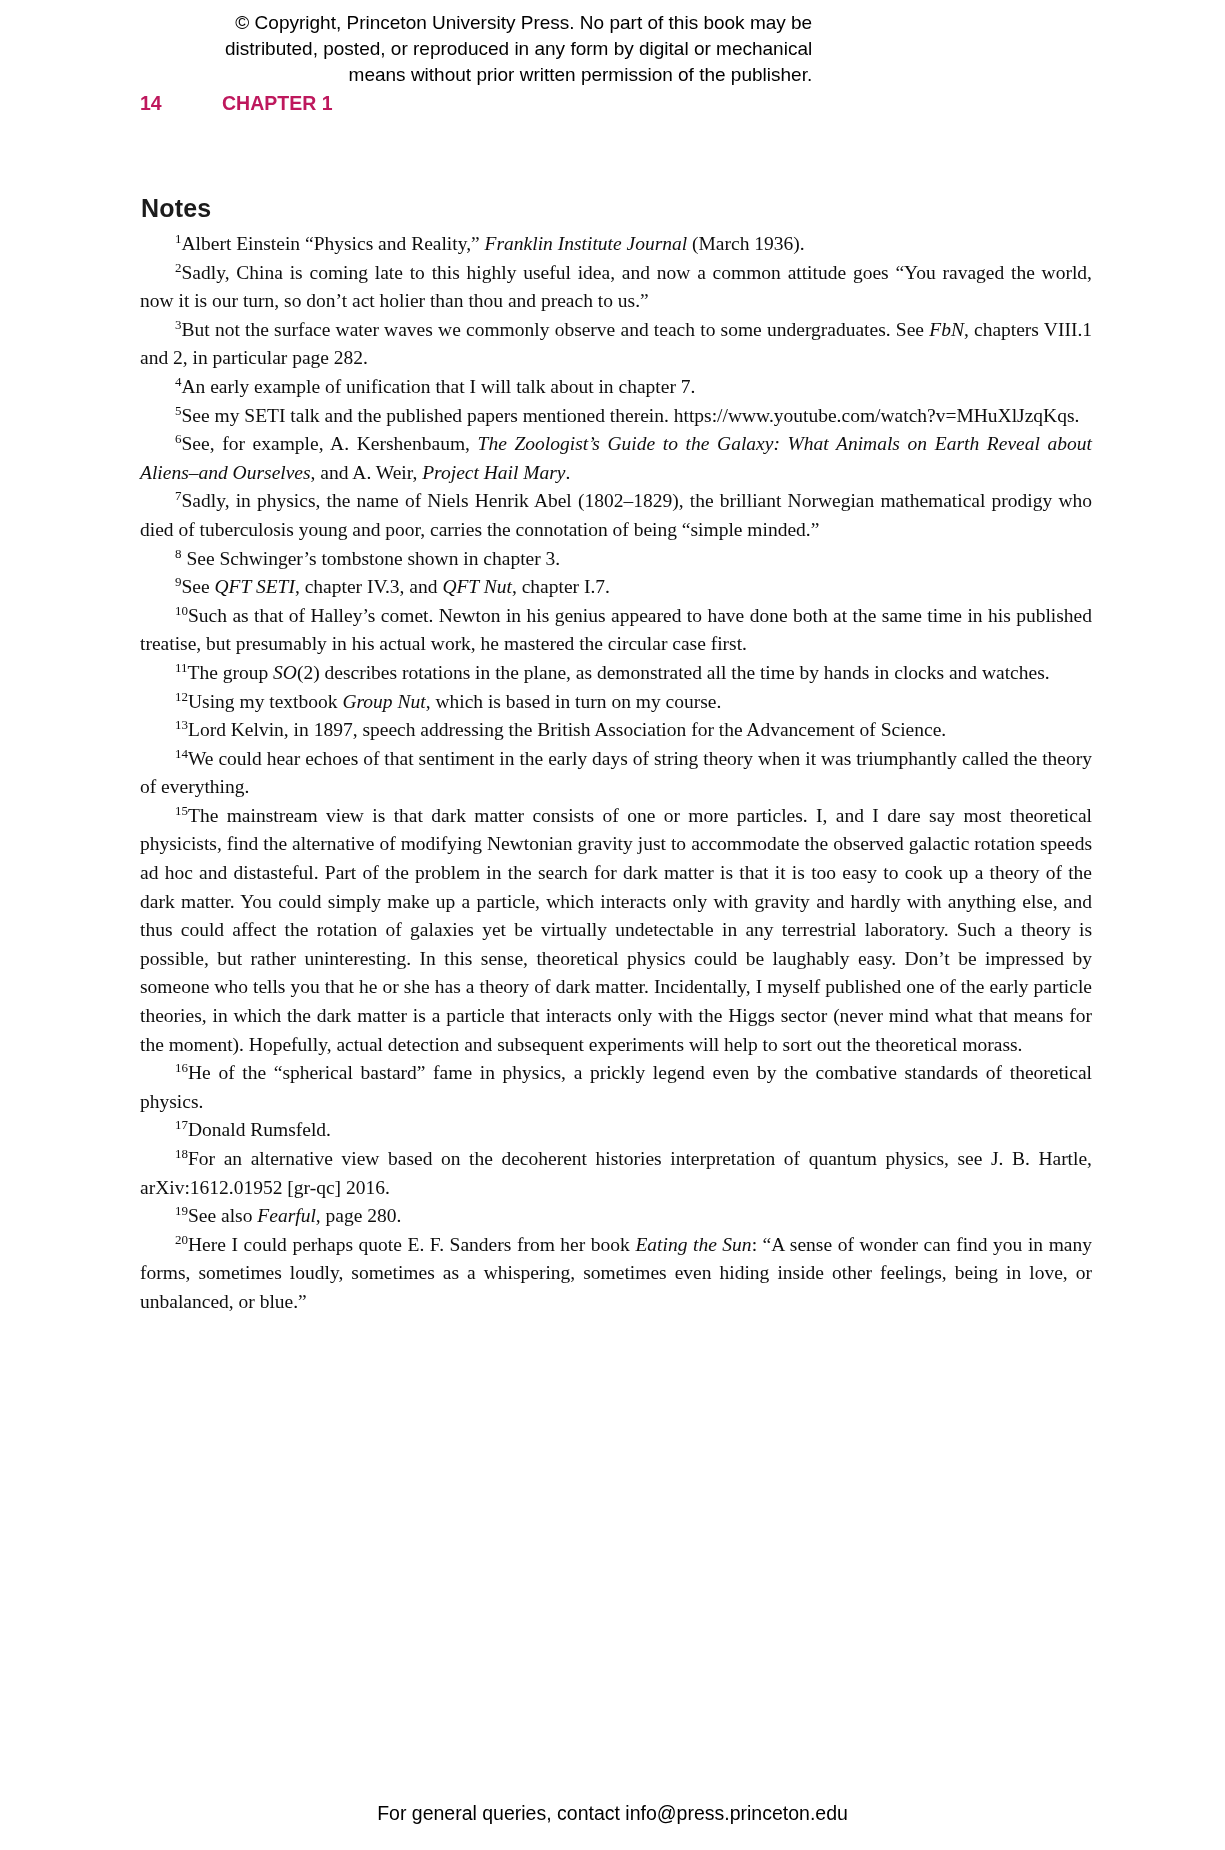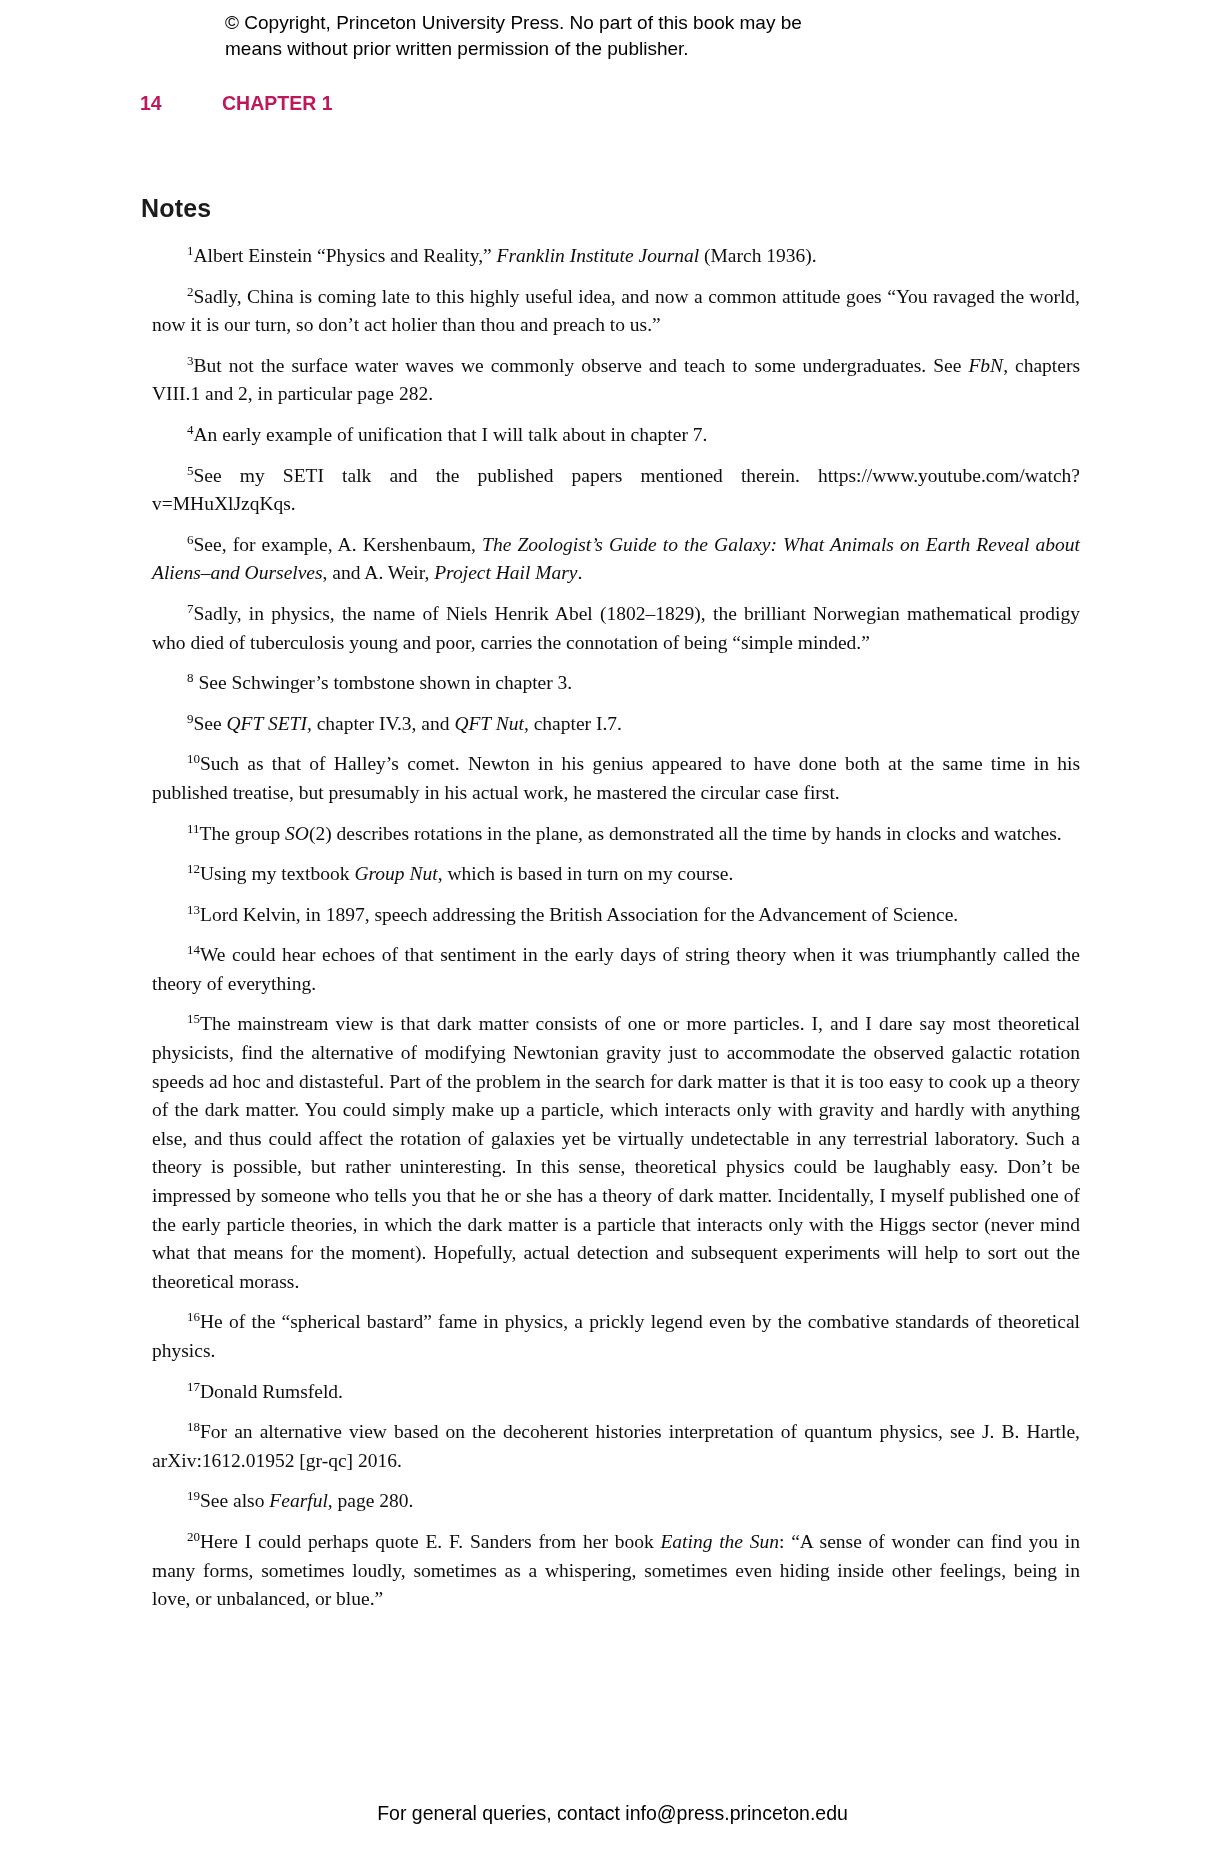--- a/index.html
+++ b/index.html
@@ -16,20 +16,21 @@
     color: #0e0e0e;
   }
   .copyright-block {
     position: absolute;
     left: 225px;
     top: 10px;
     font-family: "Liberation Sans", sans-serif;
     font-size: 19px;
     line-height: 26px;
     color: #000000;
+    text-align: right;
   }
   .running-head {
     position: absolute;
     left: 140px;
     top: 92px;
     font-family: "Liberation Sans", sans-serif;
     font-weight: bold;
     font-size: 19.5px;
     color: #be185d;
   }
@@ -51,21 +52,21 @@
   .notes-list {
     position: absolute;
     left: 140px;
     top: 230px;
     width: 952px;
     font-size: 19.5px;
     line-height: 28.6px;
     text-align: justify;
   }
   .note {
-    margin: 12px;
+    margin: 0;
     text-indent: 35px;
   }
   .note sup {
     font-size: 13px;
     line-height: 0;
   }
   .note em {
     font-style: italic;
   }
   .page-footer {
@@ -77,20 +78,21 @@
     font-family: "Liberation Sans", sans-serif;
     font-size: 19.5px;
     color: #000000;
   }
 </style>
 </head>
 <body>
 
 <div class="copyright-block">
   <div>© Copyright, Princeton University Press. No part of this book may be</div>
+  <div>distributed, posted, or reproduced in any form by digital or mechanical</div>
   <div>means without prior written permission of the publisher.</div>
 </div>
 
 <div class="running-head">
   <span class="pagenum">14</span><span>CHAPTER 1</span>
 </div>
 
 <h2 class="notes-title">Notes</h2>
 
 <div class="notes-list">

